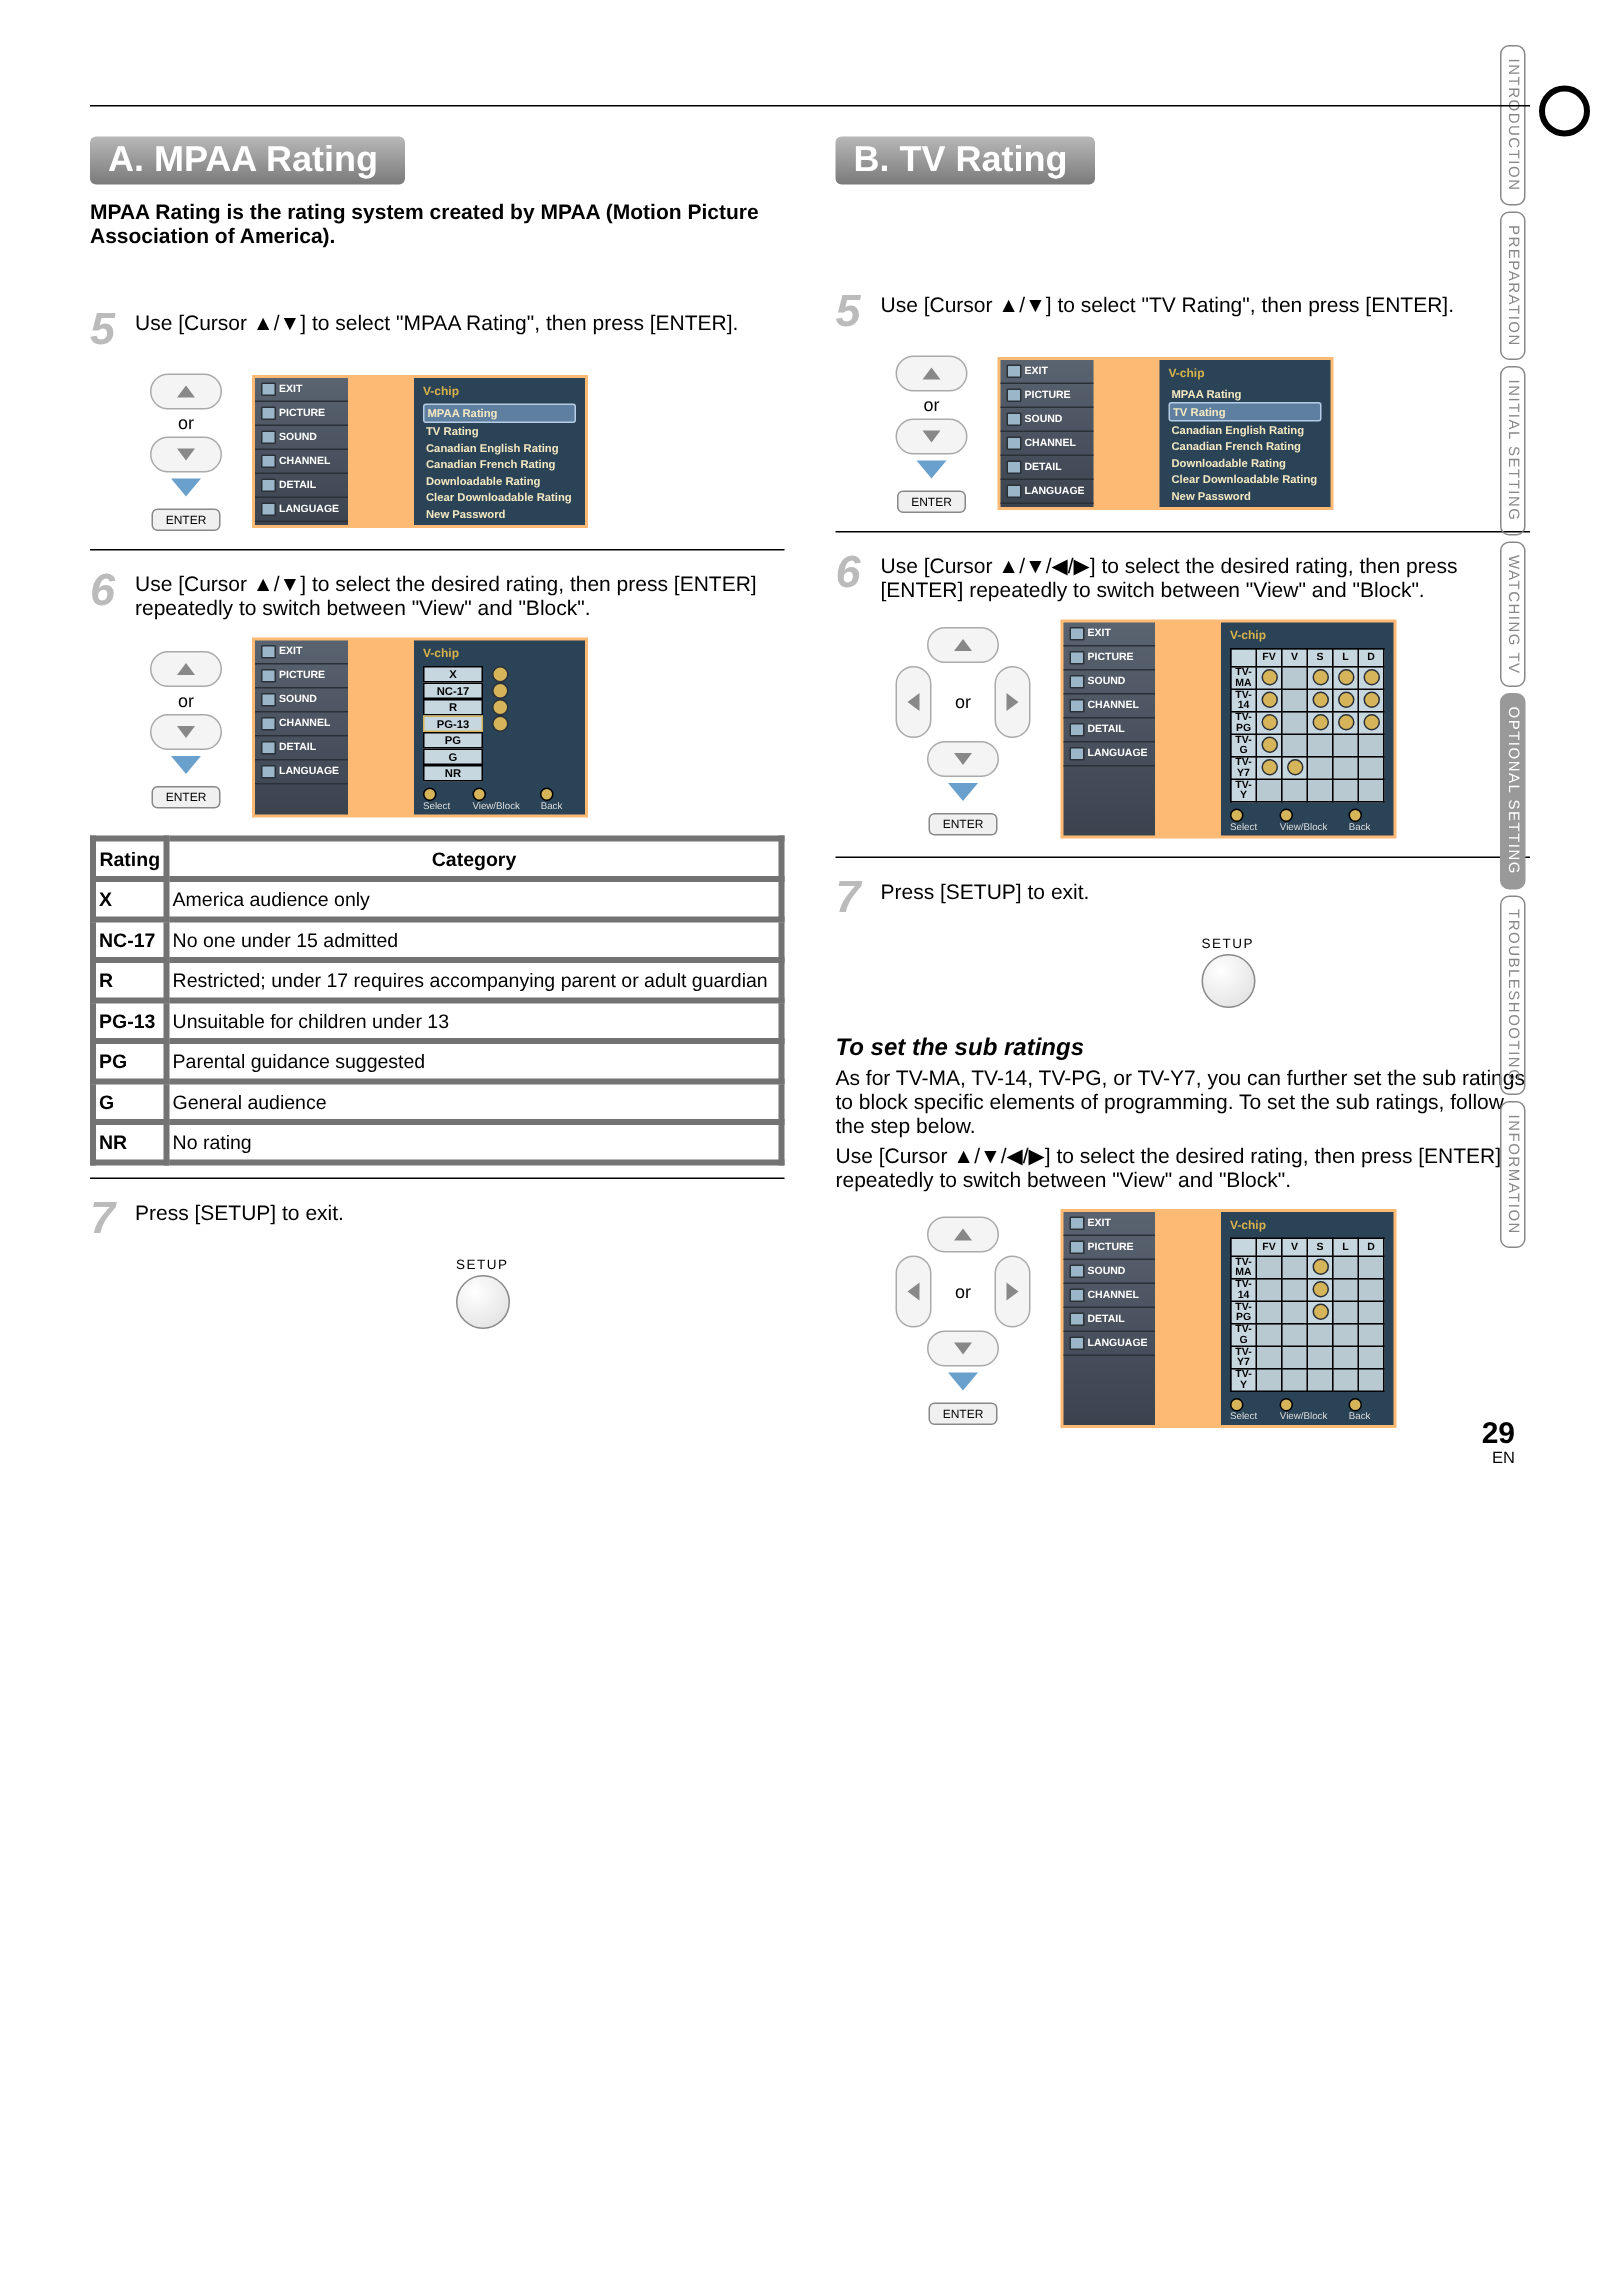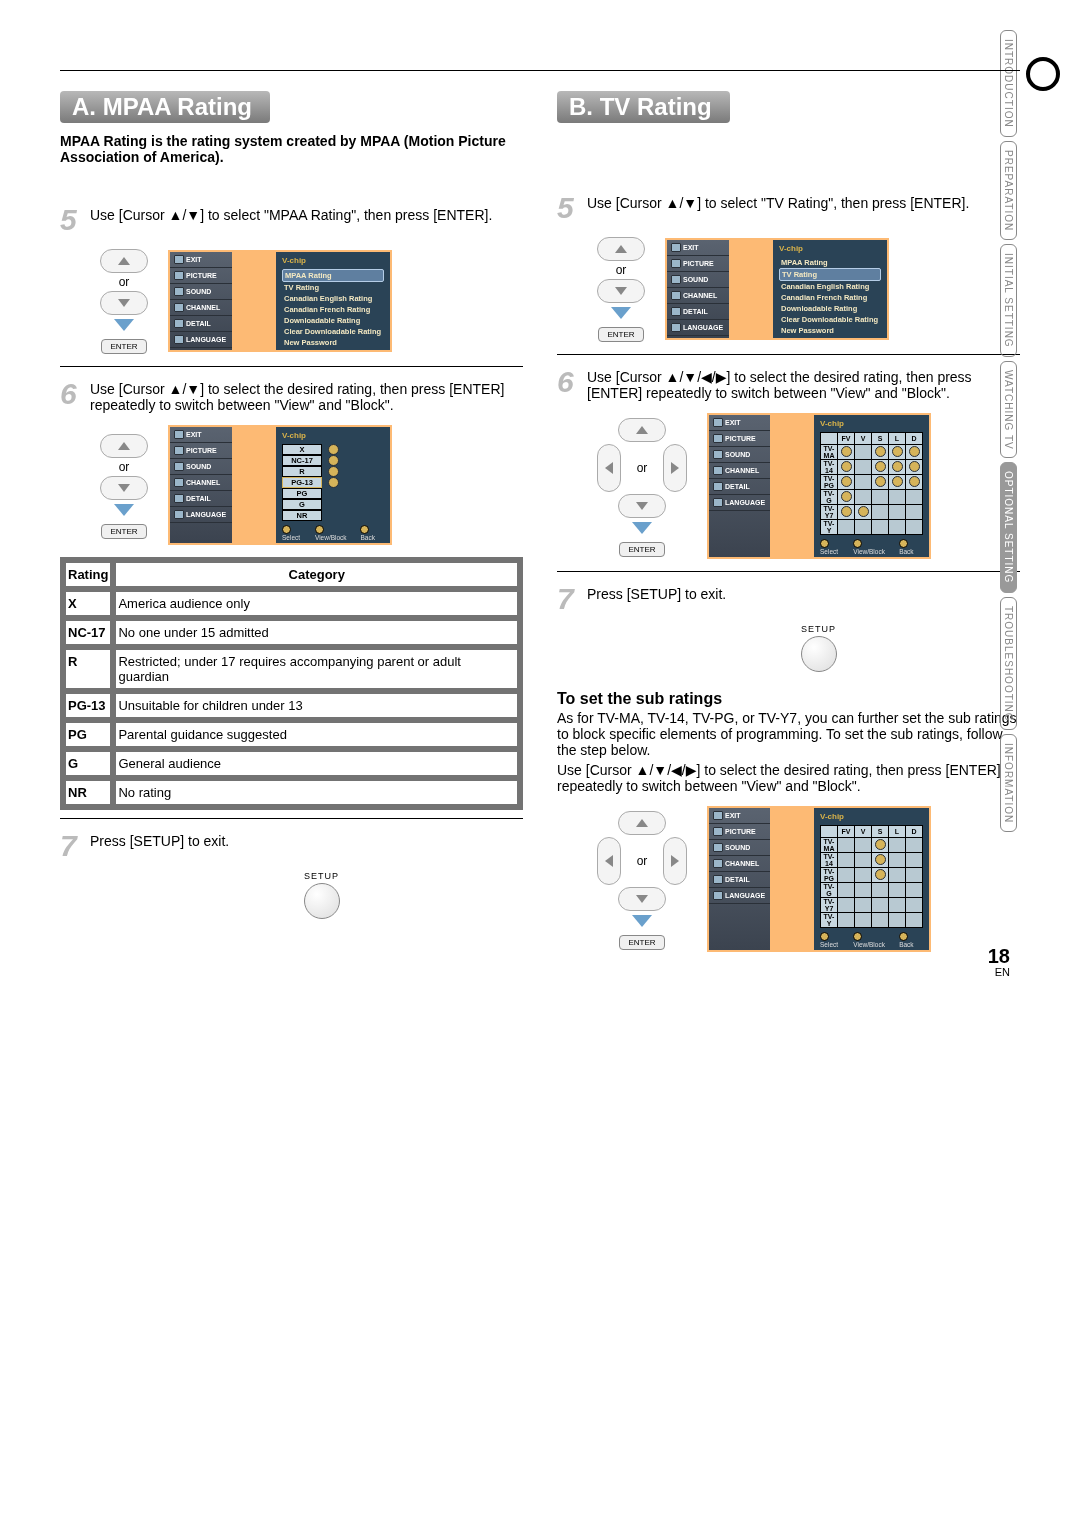--- a/index.html
+++ b/index.html
@@ -230,28 +230,29 @@
   .tv-grid td, .tv-grid th{border:1px solid #000;background:#c7d7e0;padding:0 2px;min-width:12px;height:11px;text-align:center;font-weight:700;}
   .tv-grid td.cellempty{background:#b8c9d2;}
   
   table.rating-table {
     border-collapse: collapse;
     width: 100%;
     font-size: 13px;
     margin-top: 10px;
   }
   table.rating-table th, table.rating-table td {
-    border: 6px solid #737373;
+    border: 4px solid #737373;
     padding: 4px 2px;
     text-align: left;
     vertical-align: top;
   }
   table.rating-table th { font-weight: 700; text-align: center; }
   .subhead {
     font-weight: 700;
+    font-style: italic;
     font-size: 16px;
     margin: 10px 0 2px 0;
   }
   .footer {
     position: absolute;
     bottom: 16px;
     right: 70px;
     text-align: right;
   }
   .pnum { font-weight: 800; font-size: 20px; }
@@ -807,16 +808,16 @@
               <span><span class="osd-dot"></span><span>Back</span></span>
             </div>
           </div>
         </div>
       </div>
 
     </div>
   </div>
 
   <div class="footer">
-    <div class="pnum">18</div>
+    <div class="pnum">29</div>
     <div class="plang">EN</div>
   </div>
 </div>
 
 </body></html>

